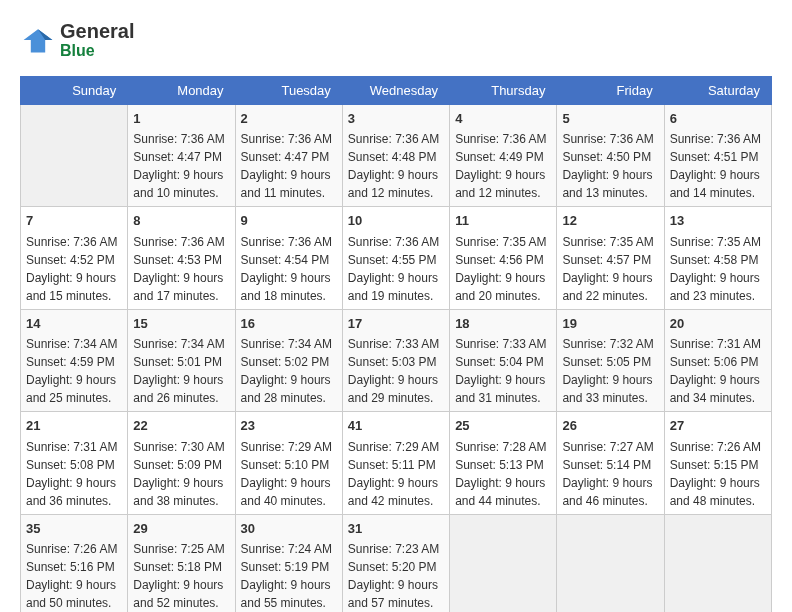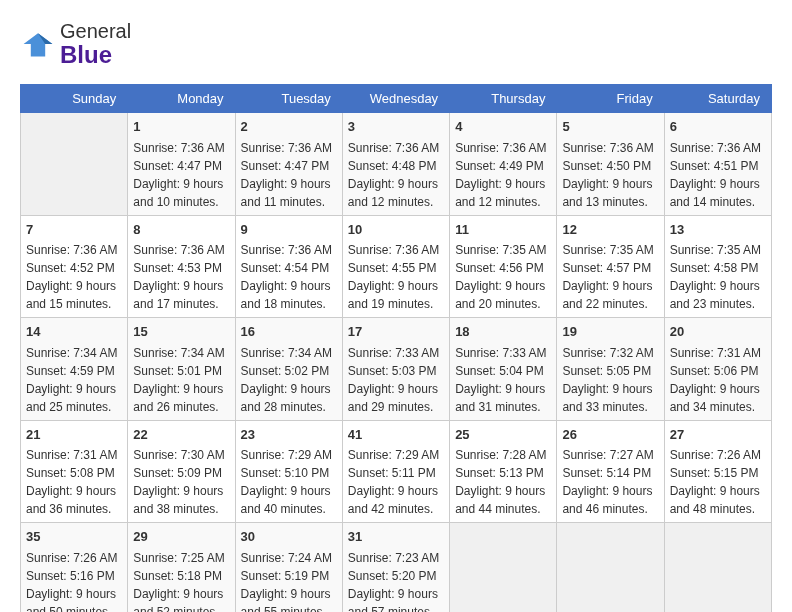--- a/index.html
+++ b/index.html
@@ -85,22 +85,22 @@
 </head>
 <body>
 
 <div class="header-area">
   <div class="logo">
     <svg class="logo-bird" viewBox="0 0 40 40" xmlns="http://www.w3.org/2000/svg">
       <polygon points="20,8 36,20 28,20 28,34 12,34 12,20 4,20" fill="#4a90d9"></polygon>
       <polygon points="20,8 36,20 28,20" fill="#2a6aa9"></polygon>
     </svg>
     <div>
-      <div style="font-size:20px;font-weight:normal;color:#333;line-height:1.1;">General</div>
-      <div style="font-size:24px;font-weight:bold;color:#4c1d95;line-height:1.1;">Blue</div>
+      <div style="font-size:20px;font-weight:bold;color:#333;line-height:1.1;">General</div>
+      <div style="font-size:16px;font-weight:bold;color:#15803d;line-height:1.1;">Blue</div>
     </div>
   </div>
   <div class="title-area">
   </div>
 </div>
 
 <table>
   <thead>
     <tr>
     <th>Sunday</th>

